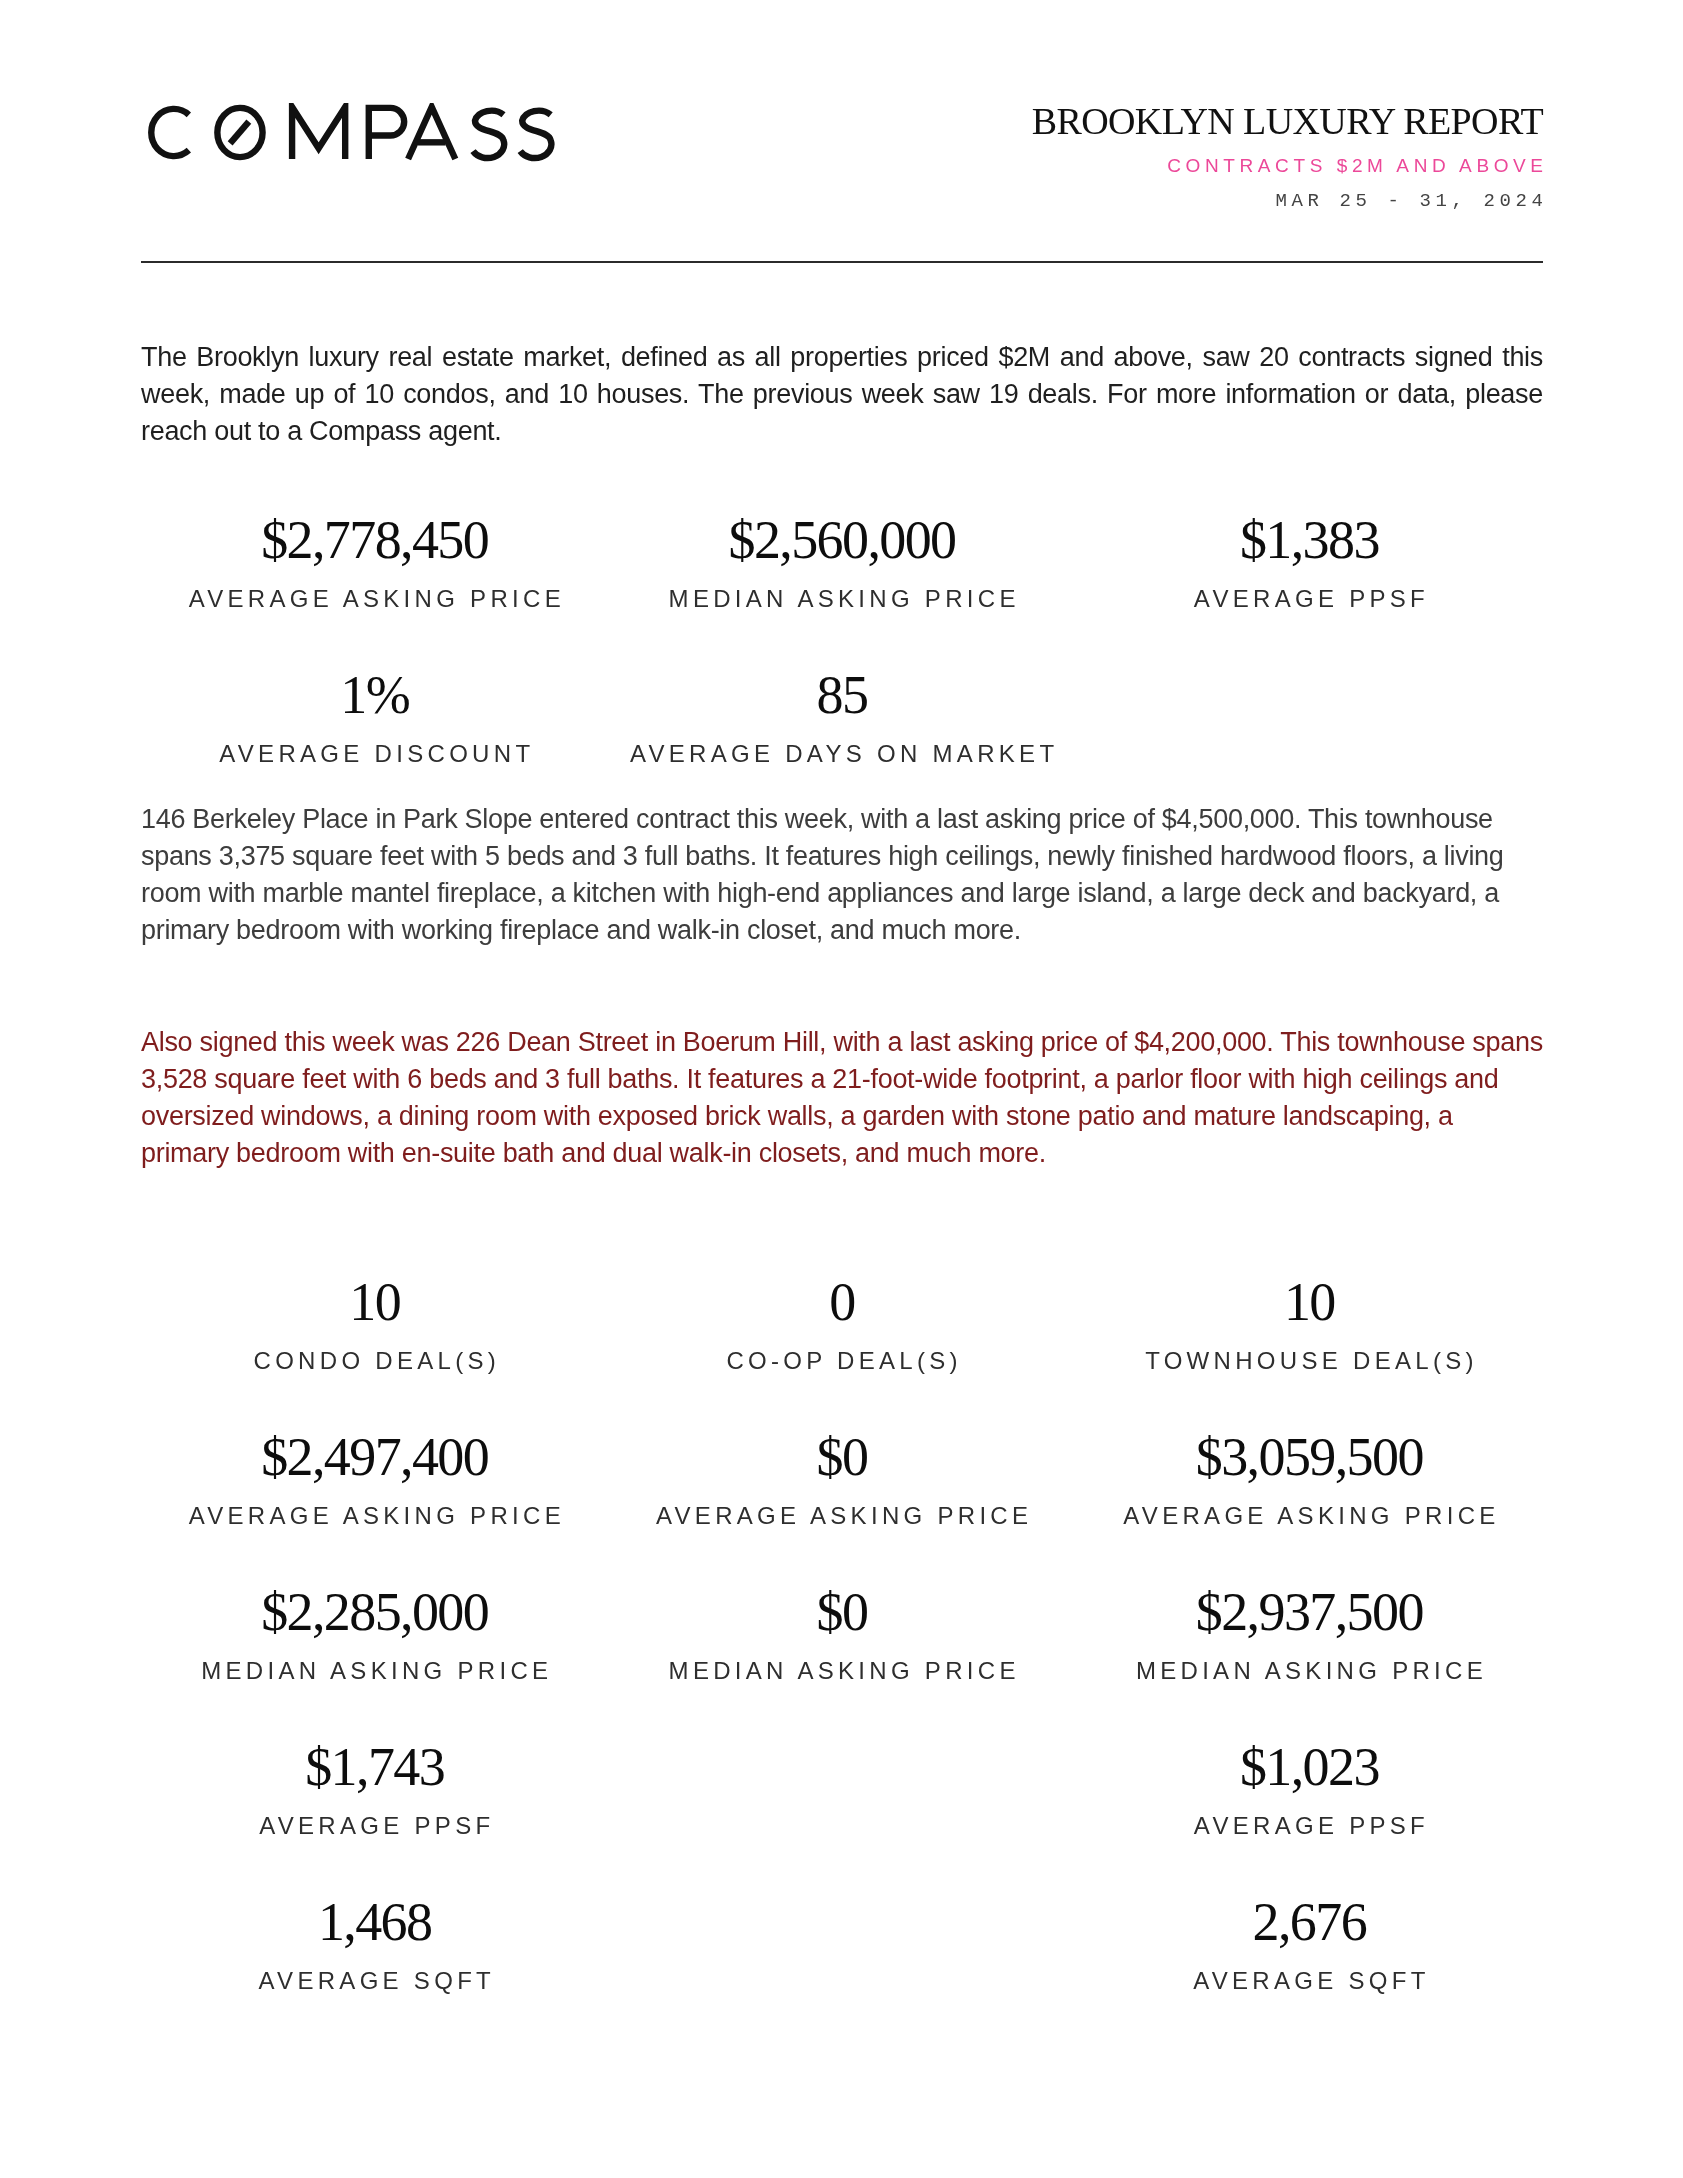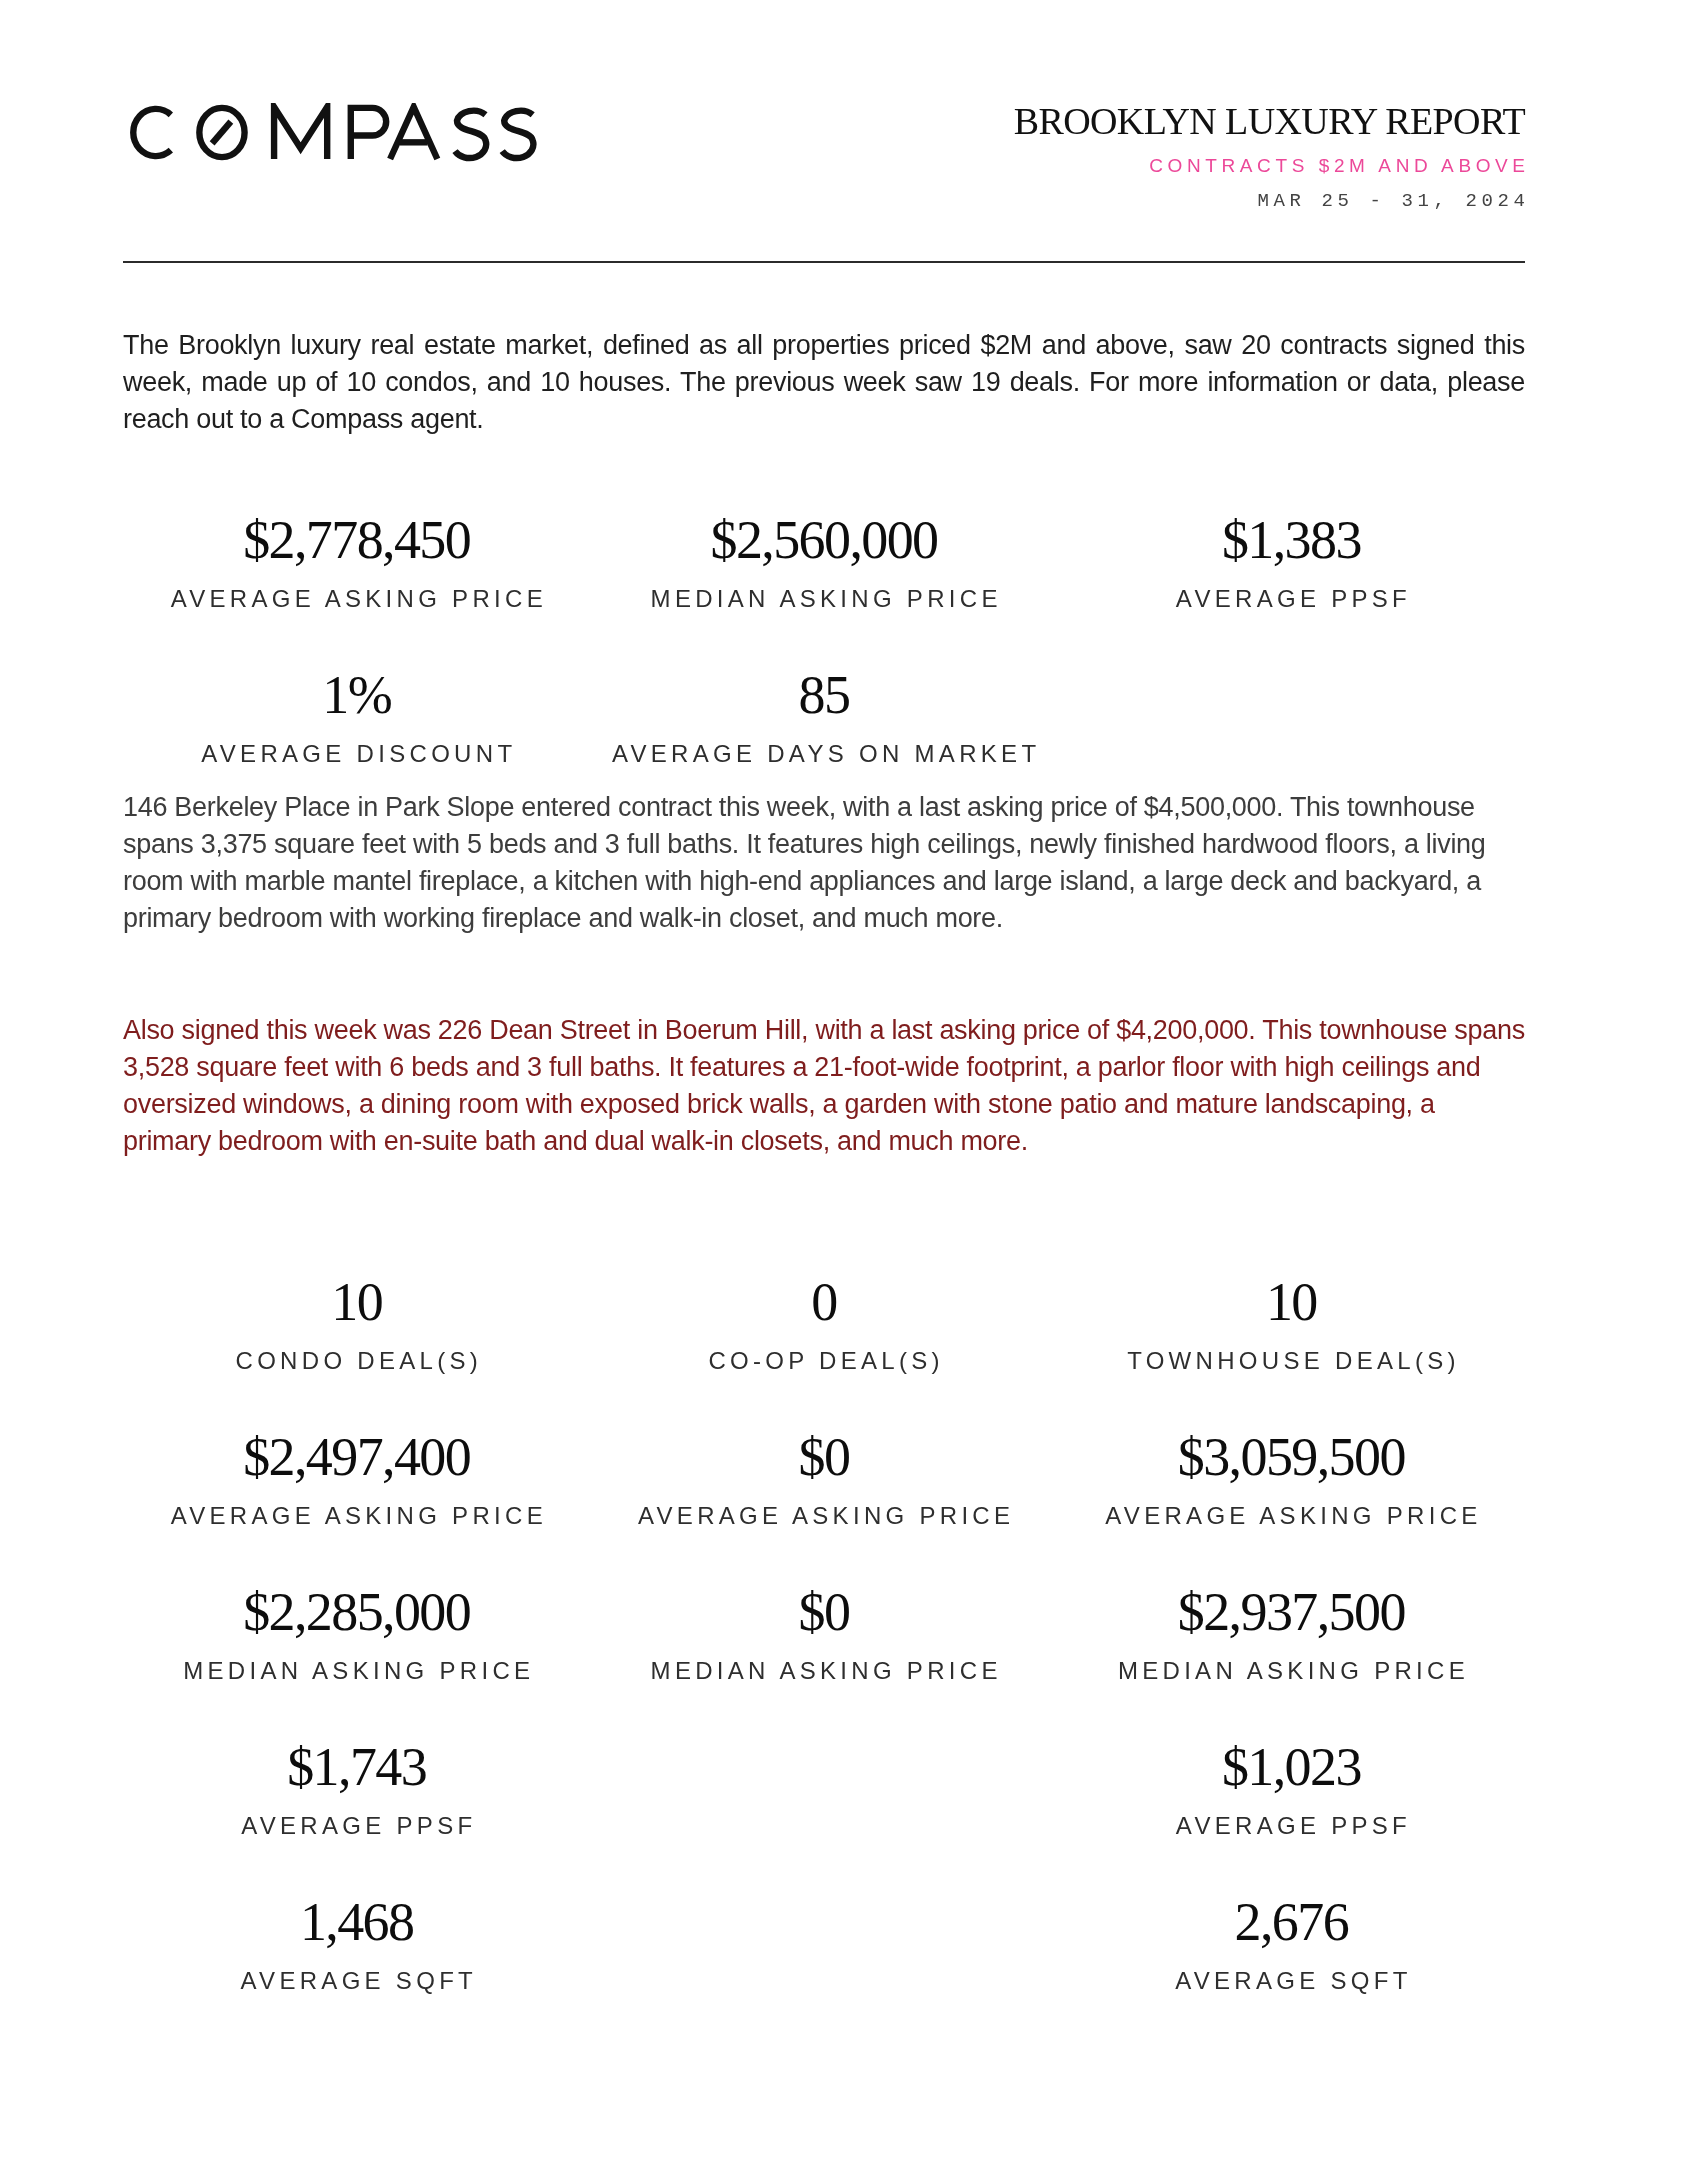--- a/index.html
+++ b/index.html
@@ -9,21 +9,21 @@
       background: #ffffff;
       overflow: hidden;
     }
     body {
       position: relative;
       font-family: "Liberation Sans", "DejaVu Sans", sans-serif;
       color: #1a1a1a;
     }
     .page {
       position: absolute;
-      left: 123px;
+      left: 141px;
       top: 0;
       width: 1402px;
       height: 2178px;
     }
 
     
     .logo {
       position: absolute;
       left: 3px;
       top: 98px;
@@ -85,20 +85,21 @@
 
     
     .para {
       position: absolute;
       left: 0;
       width: 1402px;
       font-family: "Liberation Sans", "DejaVu Sans", sans-serif;
       font-size: 27px;
       line-height: 37px;
       letter-spacing: -0.3px;
+      margin-top: 12px;
     }
     .para-intro {
       top: 327px;
       color: #1f1f1f;
       text-align: justify;
       text-align-last: left;
     }
     .para-listing-1 {
       top: 789px;
       color: #3d3d3d;

